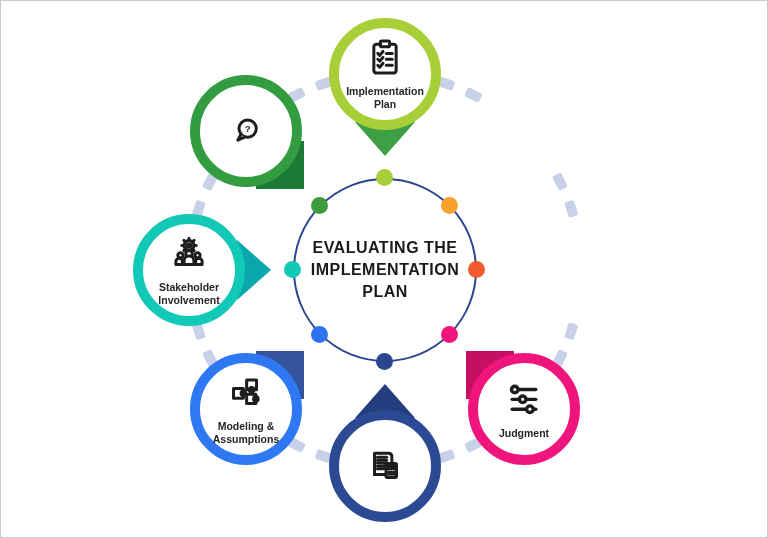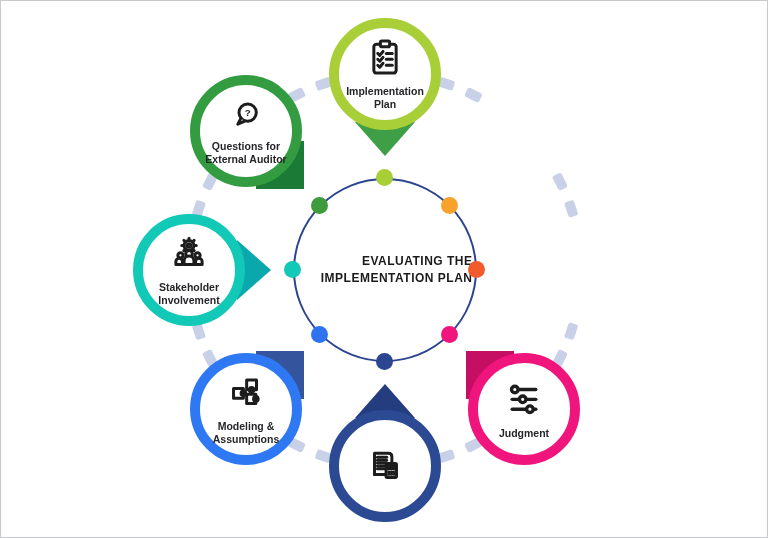--- a/index.html
+++ b/index.html
@@ -6,21 +6,21 @@
   .stage{position:relative;width:768px;height:538px;box-sizing:border-box;
          border:1px solid #c6cacd;background:#fff;overflow:hidden;}
 
   
   .dash-layer{position:absolute;left:0;top:0;width:768px;height:538px;z-index:0;pointer-events:none;}
 
   
   .center-circle{position:absolute;left:292px;top:177px;width:184px;height:184px;
       box-sizing:border-box;border:2px solid #2b4590;border-radius:50%;background:#fff;
       z-index:2;display:flex;align-items:center;justify-content:center;}
-  .center-title{width:175px;text-align:right;font-weight:bold;font-size:12px;
+  .center-title{width:175px;text-align:center;font-weight:bold;font-size:16px;
       line-height:1.38;letter-spacing:.5px;color:#1b1b1b;}
 
   
   .dot{position:absolute;width:17px;height:17px;border-radius:50%;z-index:3;}
   .d0{left:375px;top:168px}.d1{left:440px;top:196px}.d2{left:467px;top:260px}
   .d3{left:440px;top:325px}.d4{left:375px;top:352px}.d5{left:310px;top:325px}
   .d6{left:283px;top:260px}.d7{left:310px;top:196px}
 
   
   .node{position:absolute;width:112px;height:112px;z-index:1;}
@@ -174,17 +174,16 @@
   </div>
 
   <div class="node n7" style="--ring: #339c41; --pointer: #1b7a35;">
     <div class="wedge"></div>
     <div class="ring">
       <svg class="icon" viewBox="0 0 64 64" fill="none" stroke="#1d1d1d" stroke-width="3" stroke-linecap="round" stroke-linejoin="round">
         <circle cx="34" cy="27" r="15"></circle>
         <path d="M22.5 36.5L17 47l11-4.8" fill="#fff"></path>
         <text x="34" y="33.5" text-anchor="middle" font-family="Liberation Sans, sans-serif" font-size="17" font-weight="bold" fill="#1d1d1d" stroke="none">?</text>
       </svg>
-      <div class="node-label">Questions for External Auditor</div>
     </div>
   </div>
 
 </div>
 
 </body></html>

